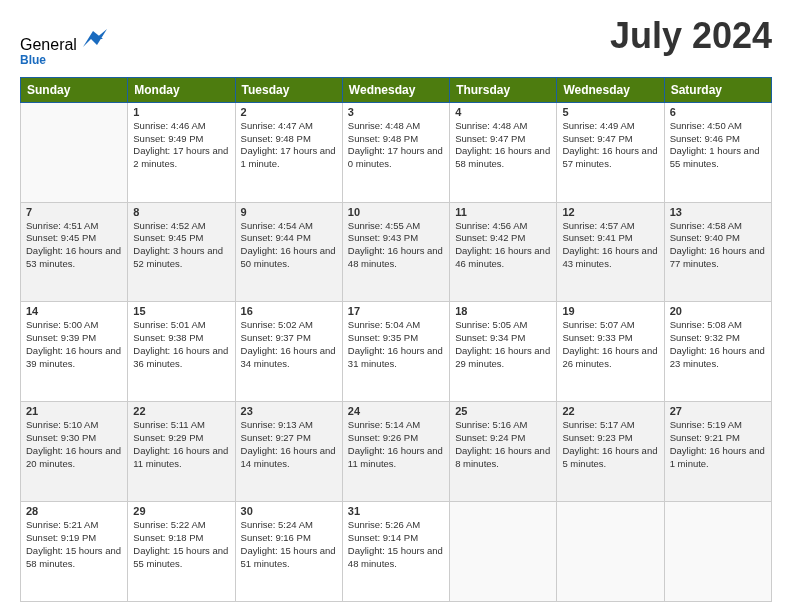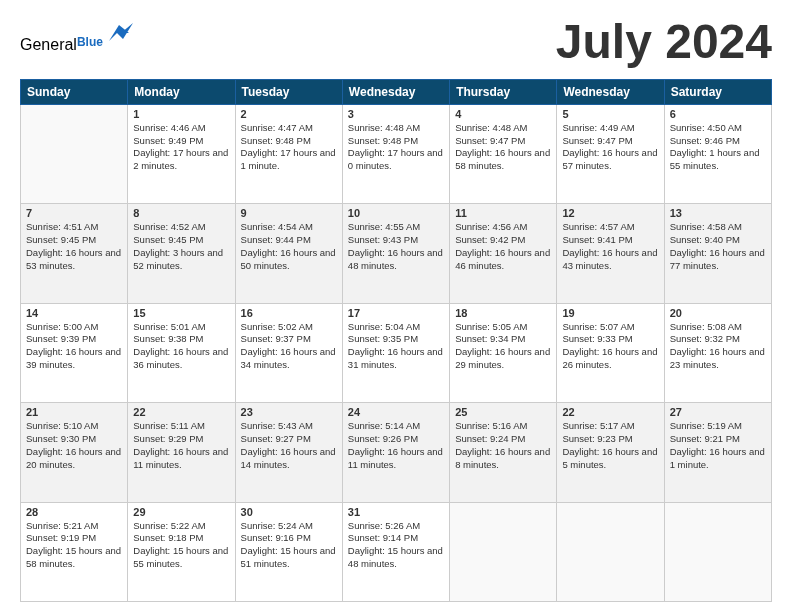--- a/index.html
+++ b/index.html
@@ -22,50 +22,50 @@
       justify-content: space-between;
       align-items: flex-start;
       margin-bottom: 10px;
     }
     .logo {
       display: flex;
       align-items: center;
     }
     .logo-text {
       display: flex;
-      flex-direction: row;
+      flex-direction: column;
       line-height: 1.1;
       margin-top: 20px;
     }
     .logo-icon {
       width: 28px;
       height: 28px;
       margin-left: 2px;
       margin-top: -4px;
     }
     .title-block {
       text-align: right;
     }
     .month-year {
-      font-size: 48px;
+      font-size: 36px;
       font-weight: bold;
       color: #333;
       line-height: 1.1;
     }
     .location {
       font-size: 15px;
       color: #555;
     }
     .calendar {
       width: 100%;
       border-collapse: collapse;
       flex: 1;
     }
     .calendar th {
-      background-color: #0c4a6e;
+      background-color: #4d7c0f;
       color: #fff;
       font-size: 12px;
       font-weight: bold;
       text-align: left;
       padding: 5px 6px;
       border: 1px solid #1a5fa0;
     }
     .calendar td {
       border: 1px solid #ccc;
       vertical-align: top;
@@ -303,21 +303,21 @@
         <span class="day-num">22</span>
         <div class="cell-content">
           <span>Sunrise: 5:11 AM</span><br>
           <span>Sunset: 9:29 PM</span><br>
           <span>Daylight: 16 hours and 11 minutes.</span>
         </div>
       </td>
           <td class="row-shade">
         <span class="day-num">23</span>
         <div class="cell-content">
-          <span>Sunrise: 5:43 AM</span><br>
+          <span>Sunrise: 9:13 AM</span><br>
           <span>Sunset: 9:27 PM</span><br>
           <span>Daylight: 16 hours and 14 minutes.</span>
         </div>
       </td>
           <td class="row-shade">
         <span class="day-num">24</span>
         <div class="cell-content">
           <span>Sunrise: 5:14 AM</span><br>
           <span>Sunset: 9:26 PM</span><br>
           <span>Daylight: 16 hours and 11 minutes.</span>

